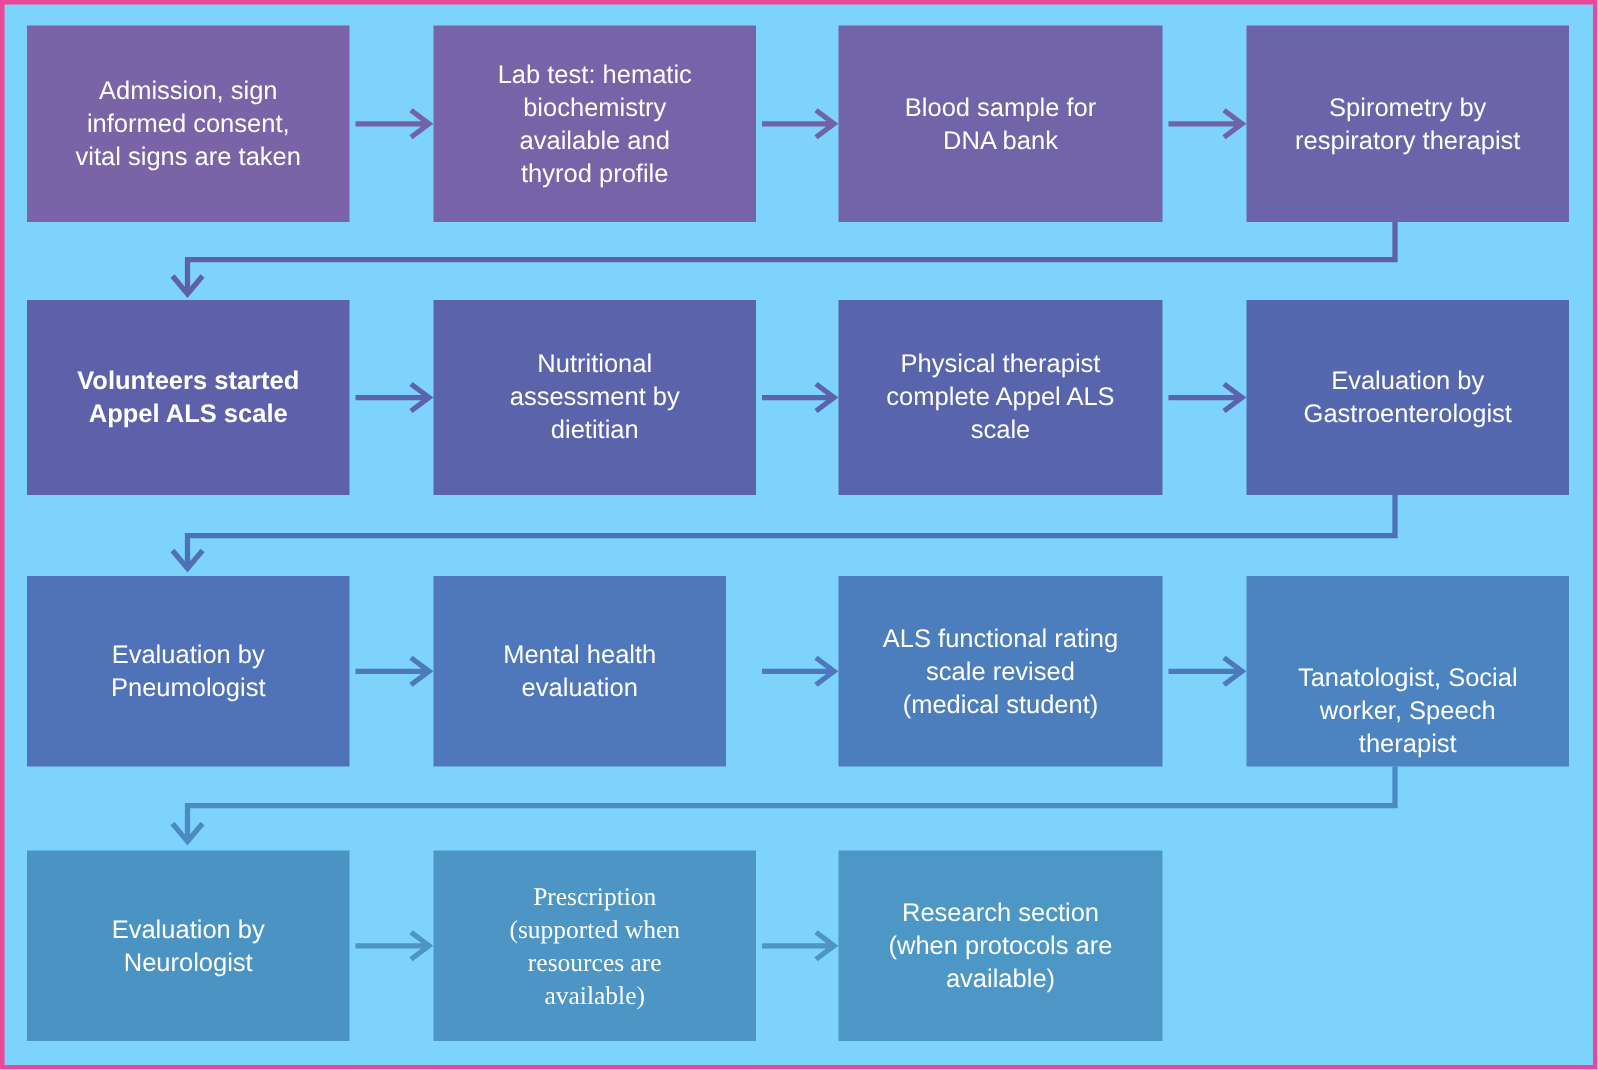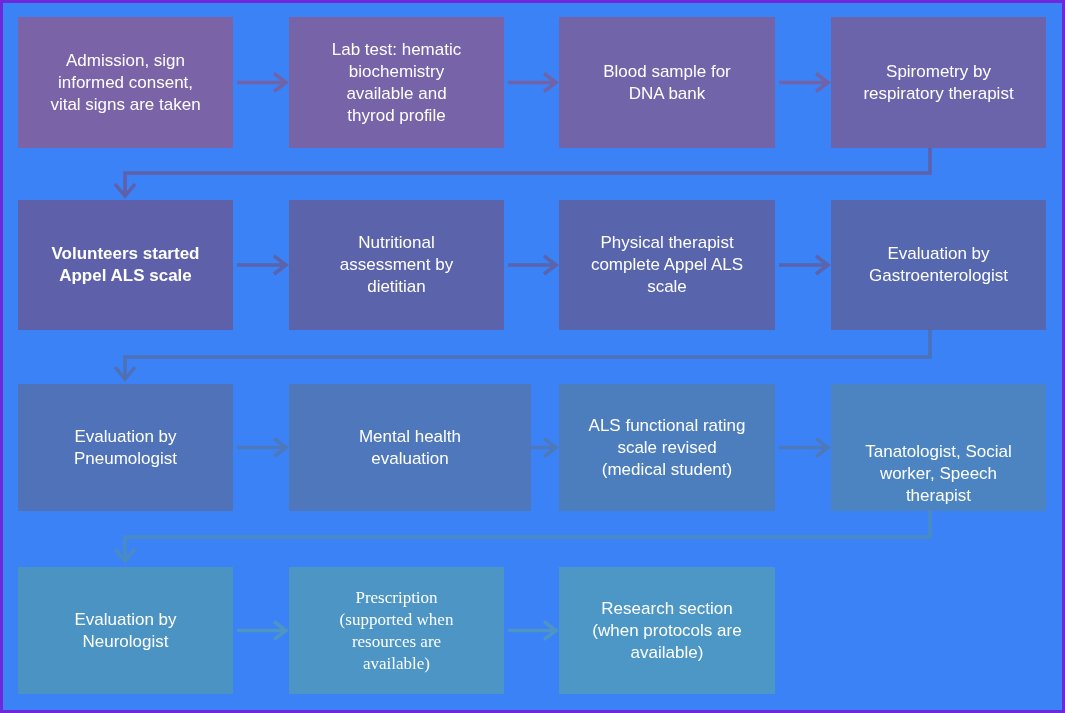--- a/index.html
+++ b/index.html
@@ -5,22 +5,22 @@
   html, body {
     margin: 0;
     padding: 0;
     background: #ffffff;
     font-family: "Liberation Sans", sans-serif;
   }
   .canvas {
     position: relative;
     width: 1059px;
     height: 707px;
-    border: 3px solid #6d28d9;
-    background: #3b82f6;
+    border: 3px solid #ec4899;
+    background: #7dd3fc;
     overflow: hidden;
   }
   #connector-layer {
     position: absolute;
     left: 0; top: 0;
     width: 1059px;
     height: 707px;
     pointer-events: none;
   }
   .flow-box {
@@ -94,21 +94,21 @@
 scale</span>
       </div>
       <div class="flow-box" style="left: 828px; top: 197px; width: 215px; height: 130px; background: rgb(85, 103, 175);">
         <span class="flow-box-label">Evaluation by
 Gastroenterologist</span>
       </div>
       <div class="flow-box" style="left: 15px; top: 381px; width: 215px; height: 127px; background: rgb(79, 114, 185);">
         <span class="flow-box-label">Evaluation by
 Pneumologist</span>
       </div>
-      <div class="flow-box" style="left: 286px; top: 381px; width: 242px; height: 127px; background: rgb(78, 120, 187);">
+      <div class="flow-box" style="left: 286px; top: 381px; width: 195px; height: 127px; background: rgb(78, 120, 187);">
         <span class="flow-box-label">Mental health
 evaluation</span>
       </div>
       <div class="flow-box" style="left: 556px; top: 381px; width: 216px; height: 127px; background: rgb(76, 126, 190);">
         <span class="flow-box-label">ALS functional rating
 scale revised
 (medical student)</span>
       </div>
       <div class="flow-box" style="left: 828px; top: 381px; width: 215px; height: 127px; background: rgb(75, 132, 192); align-items: flex-end;">
         <span class="flow-box-label">Tanatologist, Social

